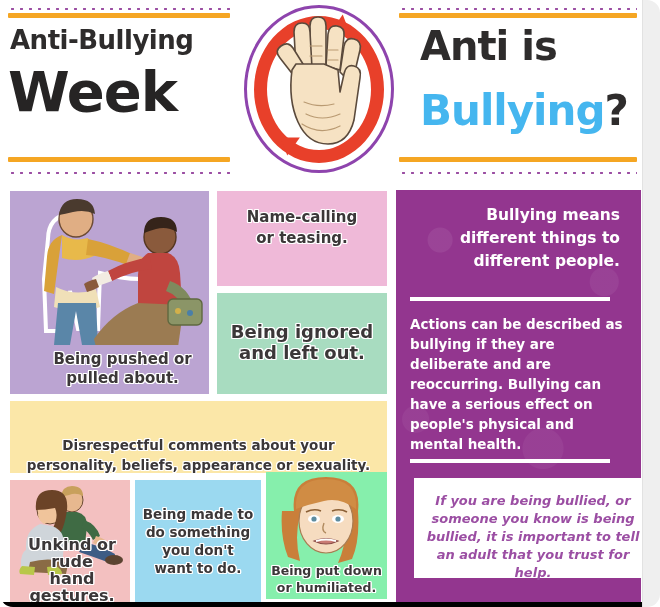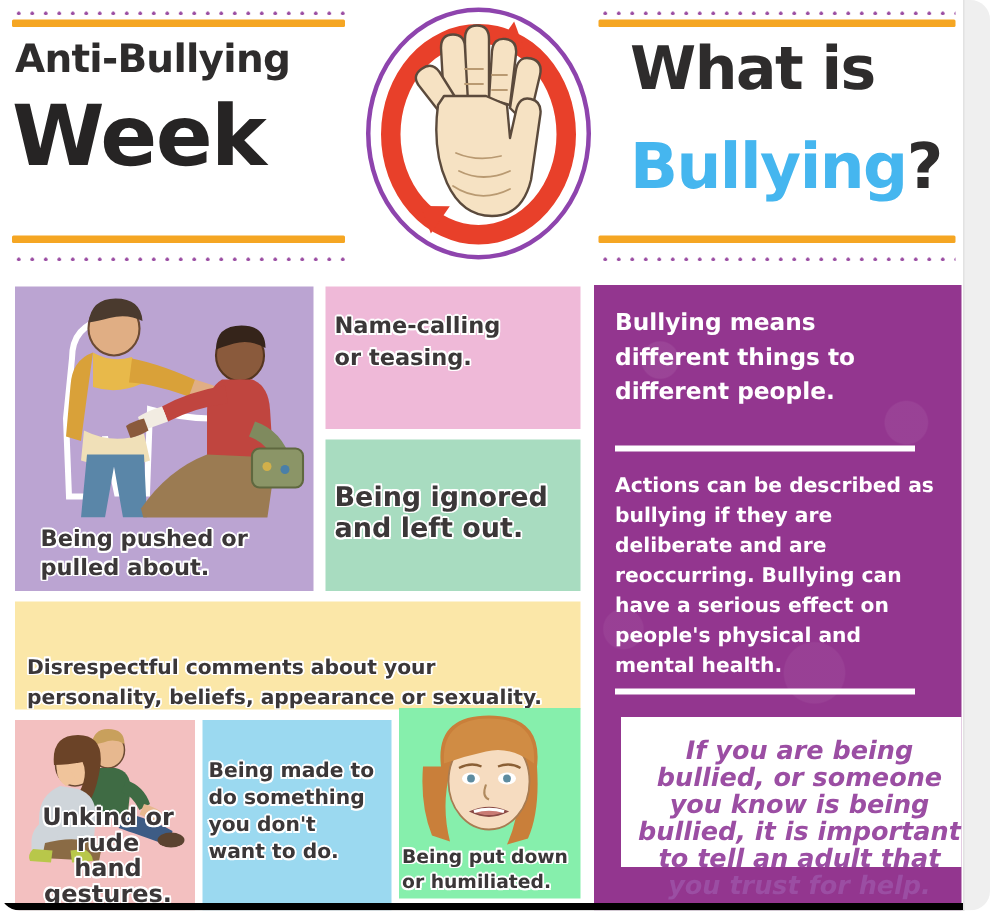--- a/index.html
+++ b/index.html
@@ -74,21 +74,21 @@
   .logo .arrow-a{left:92px;top:18px;border-left:11px solid transparent;border-right:11px solid transparent;border-bottom:16px solid #e8402a;transform:rotate(125deg);}
   .logo .arrow-b{left:36px;top:132px;border-left:11px solid transparent;border-right:11px solid transparent;border-top:16px solid #e8402a;transform:rotate(125deg);}
   .logo svg{position:absolute;left:30px;top:12px;}
 
   
   .col-left{position:absolute;left:8px;top:188px;width:380px;height:419px;}
 
   .card{position:absolute;box-sizing:border-box;overflow:hidden;}
   .card-label{
     font-family:"DejaVu Sans", sans-serif;
-    font-weight:bold;color:#3b3738;
+    font-weight:bold;color:#3b3738;text-align:center;
     text-shadow:
       1.2px 0 0 #fff,-1.2px 0 0 #fff,0 1.2px 0 #fff,0 -1.2px 0 #fff,
       1px 1px 0 #fff,-1px 1px 0 #fff,1px -1px 0 #fff,-1px -1px 0 #fff;
   }
 
   
   .c-push{left:2px;top:3px;width:199px;height:203px;background:#bba4d2;}
   .c-push .card-label{position:absolute;left:17px;bottom:6px;width:191px;font-size:15px;line-height:19px;}
 
   .c-name{left:209px;top:3px;width:170px;height:95px;background:#efb9d8;}
@@ -117,33 +117,33 @@
       radial-gradient(circle at 18% 12%, rgba(255,255,255,.07) 0 12px, rgba(255,255,255,0) 13px),
       radial-gradient(circle at 85% 22%, rgba(255,255,255,.06) 0 14px, rgba(255,255,255,0) 15px),
       radial-gradient(circle at 60% 62%, rgba(255,255,255,.05) 0 20px, rgba(255,255,255,0) 21px),
       radial-gradient(circle at 8% 55%, rgba(255,255,255,.05) 0 13px, rgba(255,255,255,0) 14px);
     box-sizing:border-box;
     overflow:hidden;
   }
   .panel .ptext{
     color:#ffffff;font-family:"DejaVu Sans", sans-serif;font-weight:bold;
   }
-  .p-head{position:absolute;left:14px;top:14px;width:210px;font-size:15.5px;line-height:23px;}
+  .p-head{position:absolute;left:14px;top:14px;width:210px;font-size:15.5px;line-height:23px;text-align:right;}
   .p-div1{position:absolute;left:14px;top:107px;width:200px;height:4px;background:#fff;}
   .p-body{position:absolute;left:14px;top:124px;width:215px;font-size:13.5px;line-height:20px;color:#f4e6f3;}
   .p-div2{position:absolute;left:14px;top:269px;width:200px;height:4px;background:#fff;}
 
   .callout{
     position:absolute;left:18px;top:288px;width:238px;height:100px;
     background:#ffffff;box-sizing:border-box;
   }
   .callout .ctext{
     position:absolute;left:8px;top:14px;width:222px;
     color:#9b4ea3;font-family:"DejaVu Sans", sans-serif;font-weight:bold;
-    font-size:17px;line-height:18px;text-align:center;font-style:italic;
+    font-size:13px;line-height:18px;text-align:center;font-style:italic;
   }
 
   
   .bottom-cut{position:absolute;left:0;bottom:0;width:643px;height:5px;background:#000;}
 </style>
 </head>
 <body>
 
 <div class="page">
 
@@ -155,21 +155,21 @@
     <div class="dots dots-l2"></div>
 
     <div class="dots dots-r"></div>
     <div class="rule rule-r1"></div>
     <div class="rule rule-r2"></div>
     <div class="dots dots-r2"></div>
 
     <div class="title-anti">Anti-Bullying</div>
     <div class="title-week">Week</div>
 
-    <div class="title-what">What is</div>
+    <div class="title-what">Anti is</div>
     <div class="title-bully"><span class="hl">Bullying</span><span>?</span></div>
 
     <div class="logo">
       <div class="ring-outer"></div>
       <div class="ring-red"></div>
       <div class="arrow-a"></div>
       <div class="arrow-b"></div>
       <svg width="98" height="152" viewBox="0 0 98 152">
         <g stroke="#5b4a3c" stroke-width="1.6" fill="#f3d9b0" stroke-linejoin="round" stroke-linecap="round">
           <path d="M40 52 L40 12 q0-9 8-9 q8 0 8 9 L56 52 Z" fill="#f6e2c3"></path>

